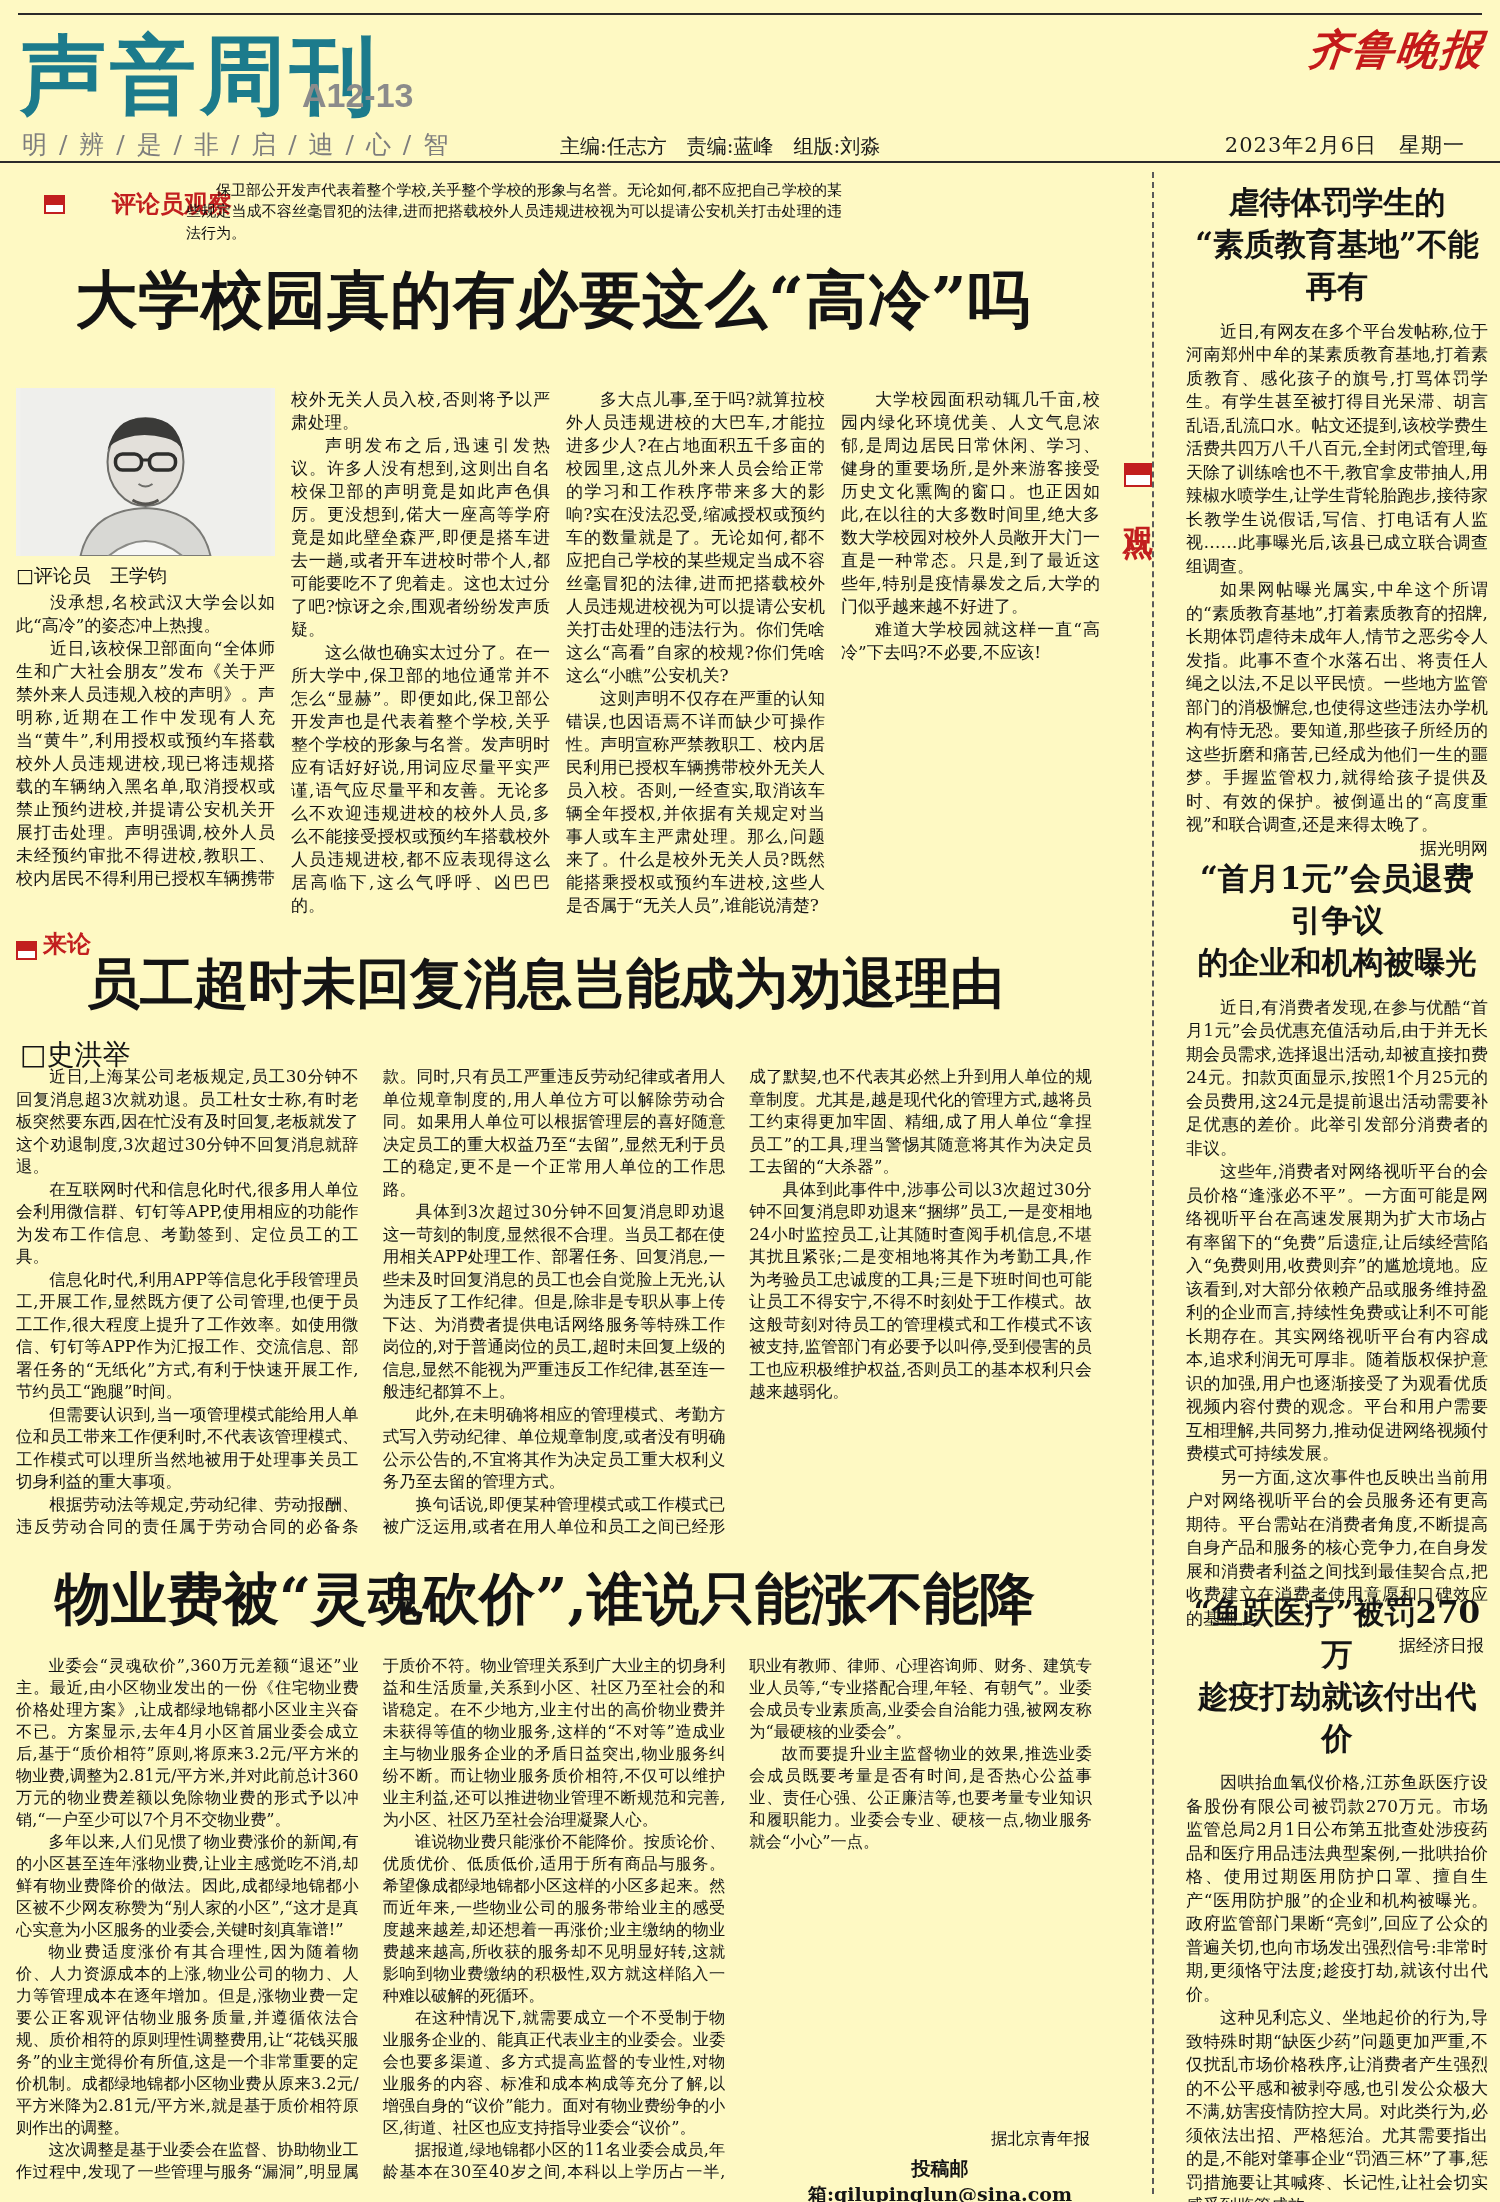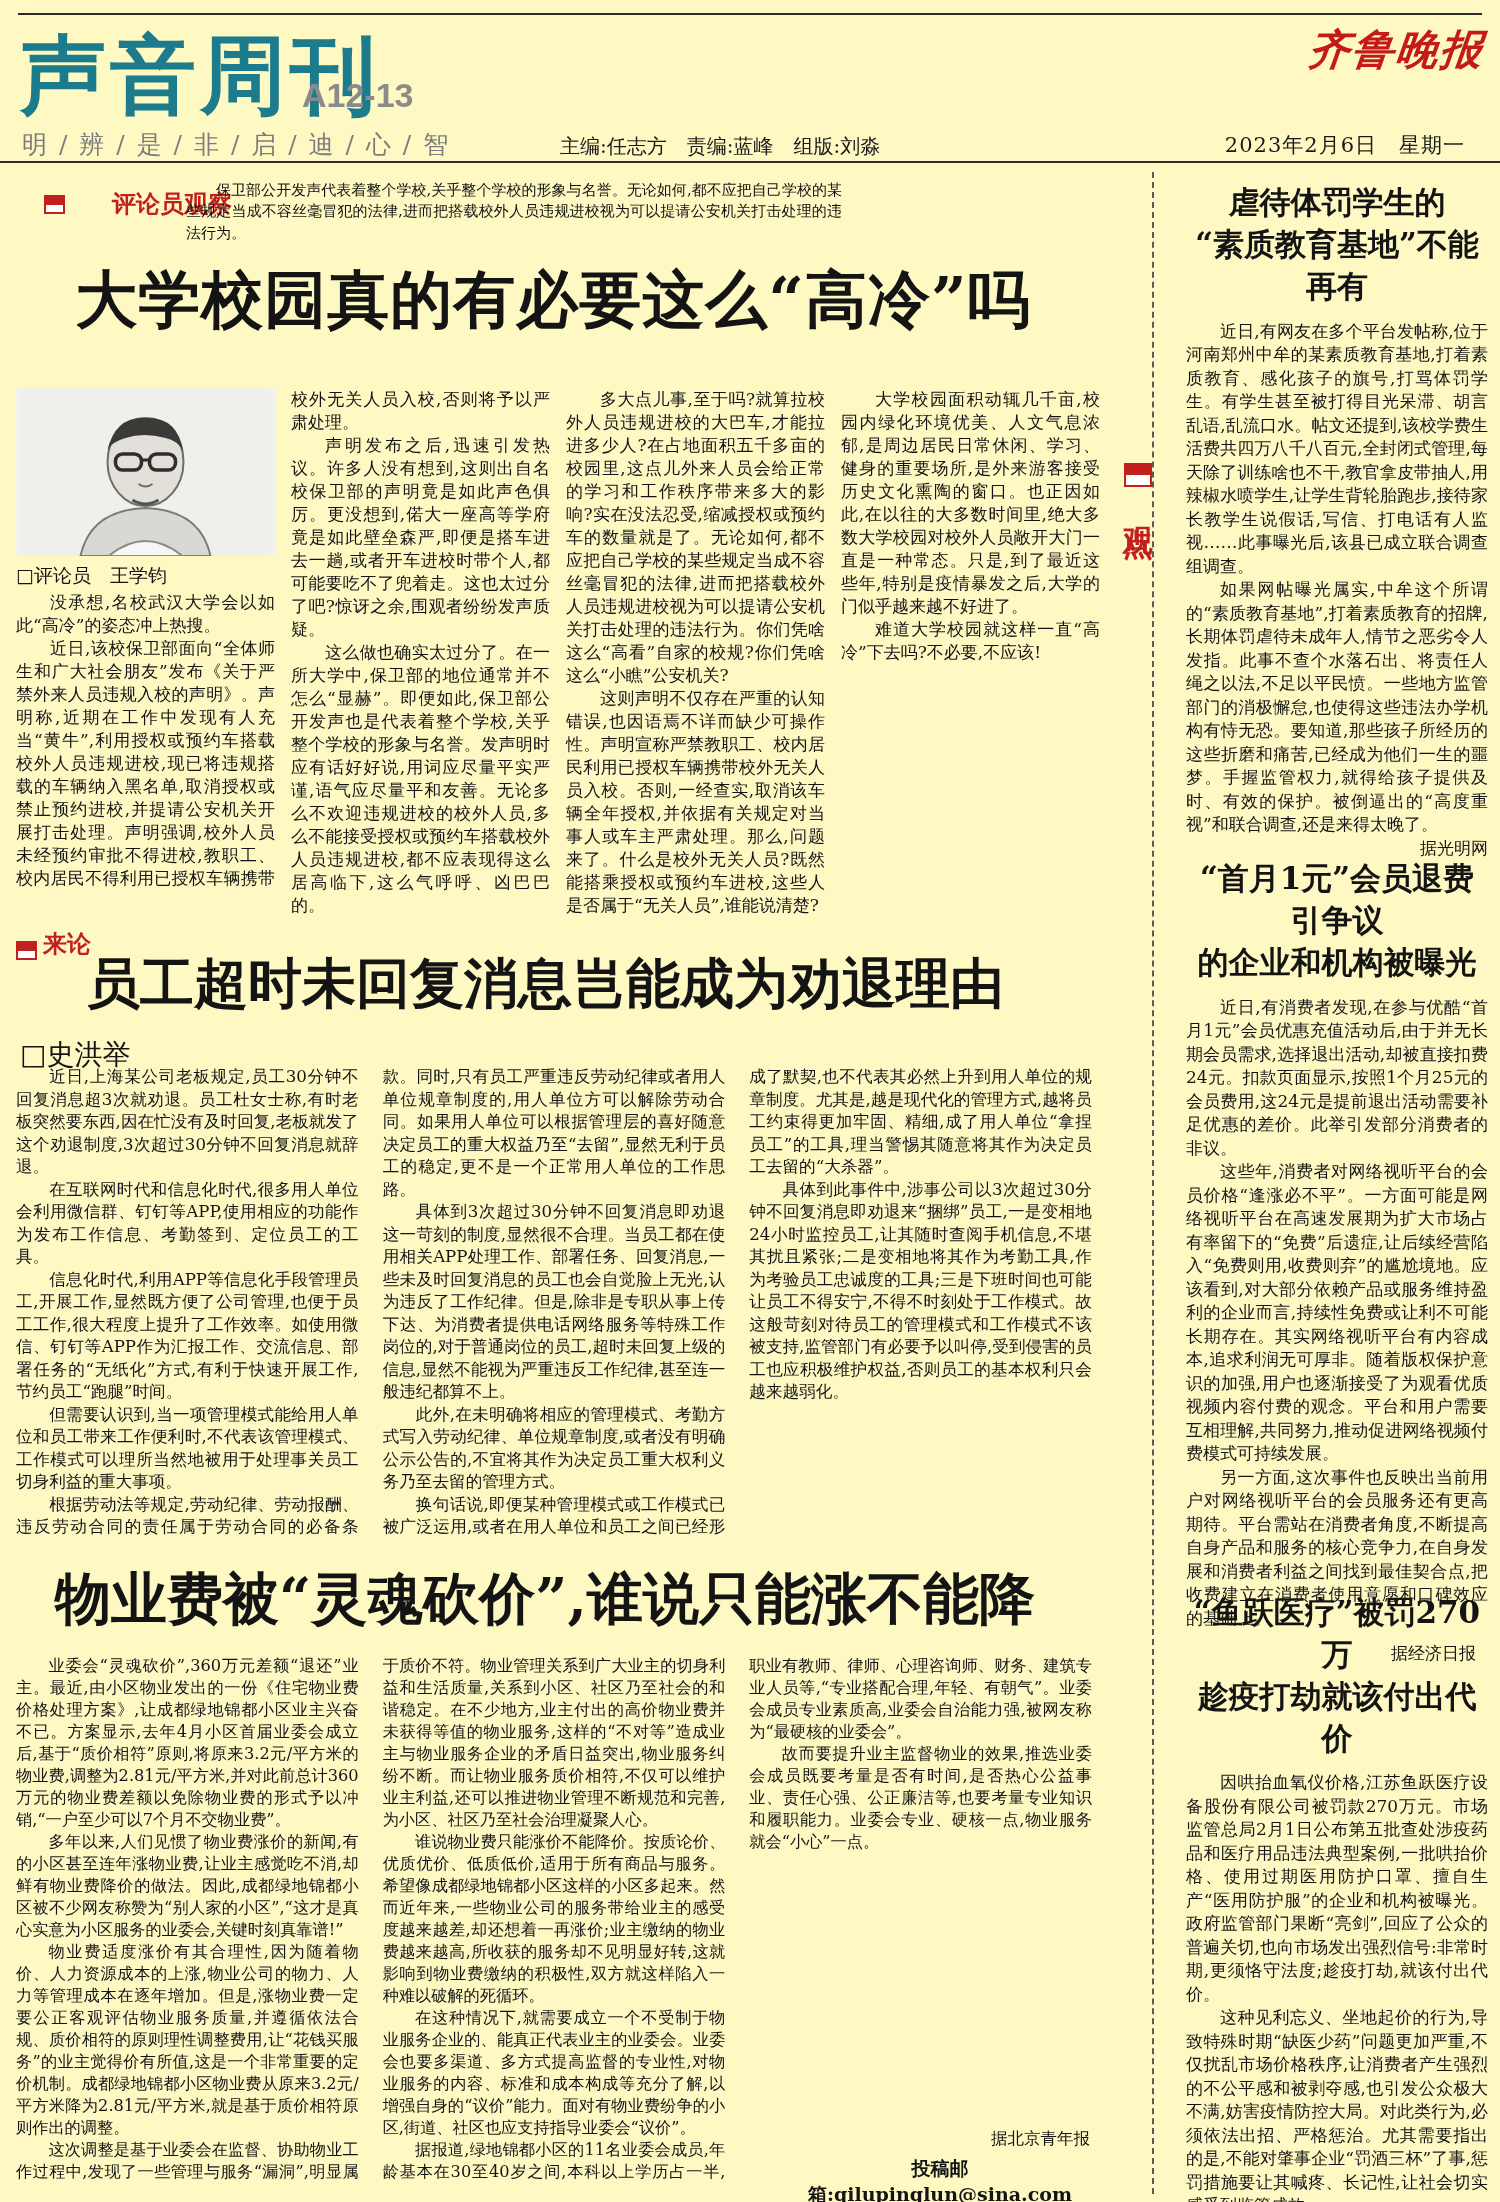--- a/index.html
+++ b/index.html
@@ -167,21 +167,21 @@
   <div class="side-art s2">
     <h3 style="white-space:normal;">
       <div>“首月1元”会员退费引争议</div>
       <div>的企业和机构被曝光</div>
     </h3>
     <div class="side-body">
         <p>近日,有消费者发现,在参与优酷“首月1元”会员优惠充值活动后,由于并无长期会员需求,选择退出活动,却被直接扣费24元。扣款页面显示,按照1个月25元的会员费用,这24元是提前退出活动需要补足优惠的差价。此举引发部分消费者的非议。</p>
         <p>这些年,消费者对网络视听平台的会员价格“逢涨必不平”。一方面可能是网络视听平台在高速发展期为扩大市场占有率留下的“免费”后遗症,让后续经营陷入“免费则用,收费则弃”的尴尬境地。应该看到,对大部分依赖产品或服务维持盈利的企业而言,持续性免费或让利不可能长期存在。其实网络视听平台有内容成本,追求利润无可厚非。随着版权保护意识的加强,用户也逐渐接受了为观看优质视频内容付费的观念。平台和用户需要互相理解,共同努力,推动促进网络视频付费模式可持续发展。</p>
         <p>另一方面,这次事件也反映出当前用户对网络视听平台的会员服务还有更高期待。平台需站在消费者角度,不断提高自身产品和服务的核心竞争力,在自身发展和消费者利益之间找到最佳契合点,把收费建立在消费者使用意愿和口碑效应的基础上。</p>
       </div>
-    <p class="side-body side-attr" style="margin:12px;font-family:Liberation Serif, serif;">据经济日报</p>
+    <p class="side-body side-attr" style="margin:4px;font-family:Liberation Serif, serif;">据经济日报</p>
   </div>
 
   <div class="side-art s3">
     <h3 style="white-space:normal;">
       <div>“鱼跃医疗”被罚270万</div>
       <div>趁疫打劫就该付出代价</div>
     </h3>
     <div class="side-body">
         <p>因哄抬血氧仪价格,江苏鱼跃医疗设备股份有限公司被罚款270万元。市场监管总局2月1日公布第五批查处涉疫药品和医疗用品违法典型案例,一批哄抬价格、使用过期医用防护口罩、擅自生产“医用防护服”的企业和机构被曝光。政府监管部门果断“亮剑”,回应了公众的普遍关切,也向市场发出强烈信号:非常时期,更须恪守法度;趁疫打劫,就该付出代价。</p>
         <p>这种见利忘义、坐地起价的行为,导致特殊时期“缺医少药”问题更加严重,不仅扰乱市场价格秩序,让消费者产生强烈的不公平感和被剥夺感,也引发公众极大不满,妨害疫情防控大局。对此类行为,必须依法出招、严格惩治。尤其需要指出的是,不能对肇事企业“罚酒三杯”了事,惩罚措施要让其喊疼、长记性,让社会切实感受到监管成效。</p>

